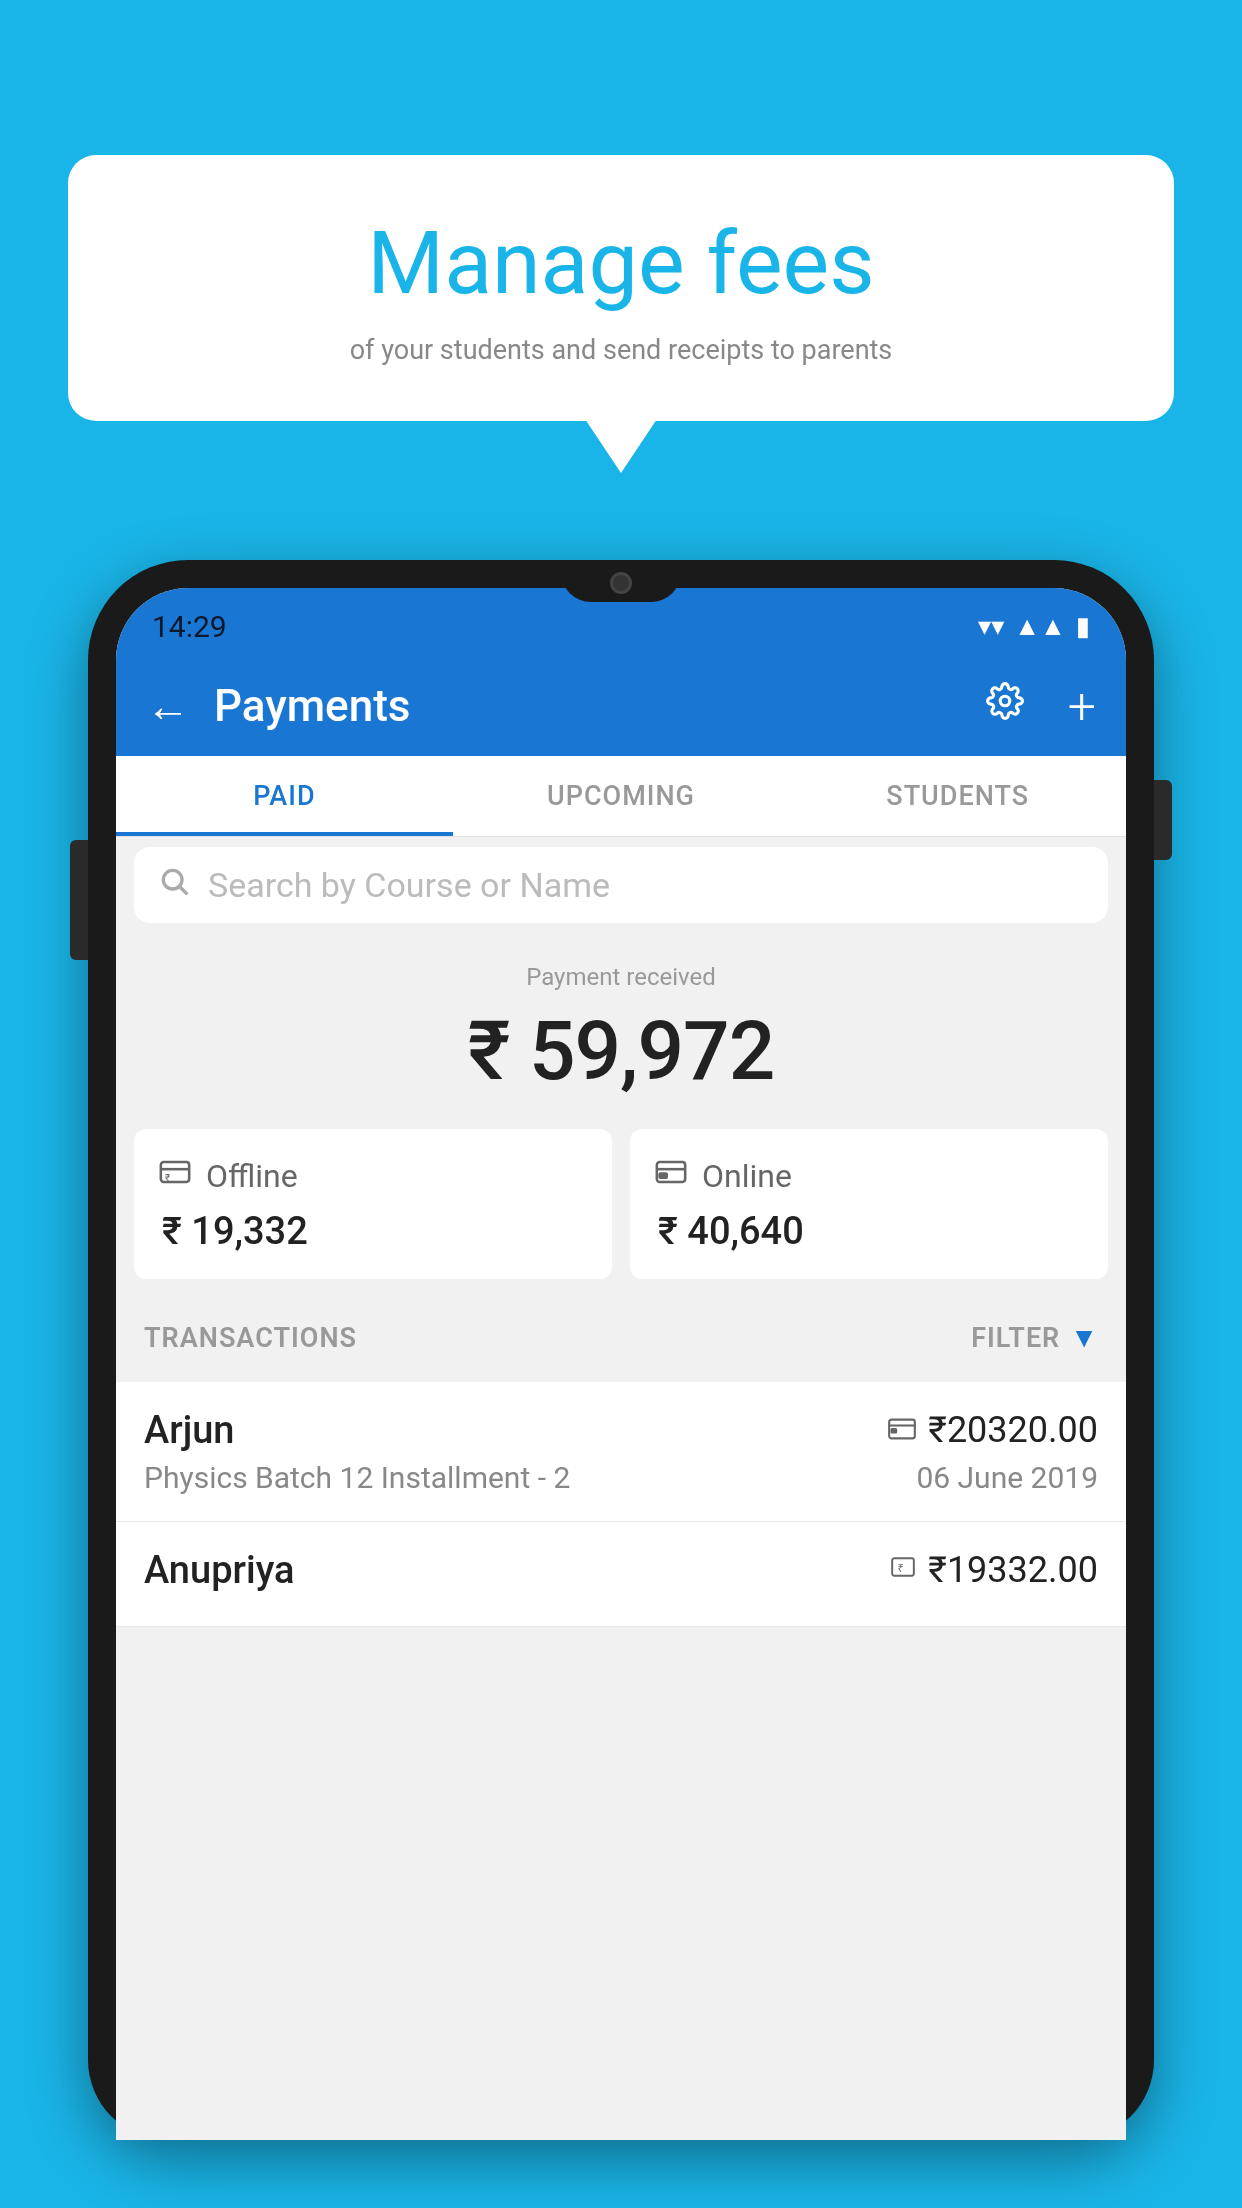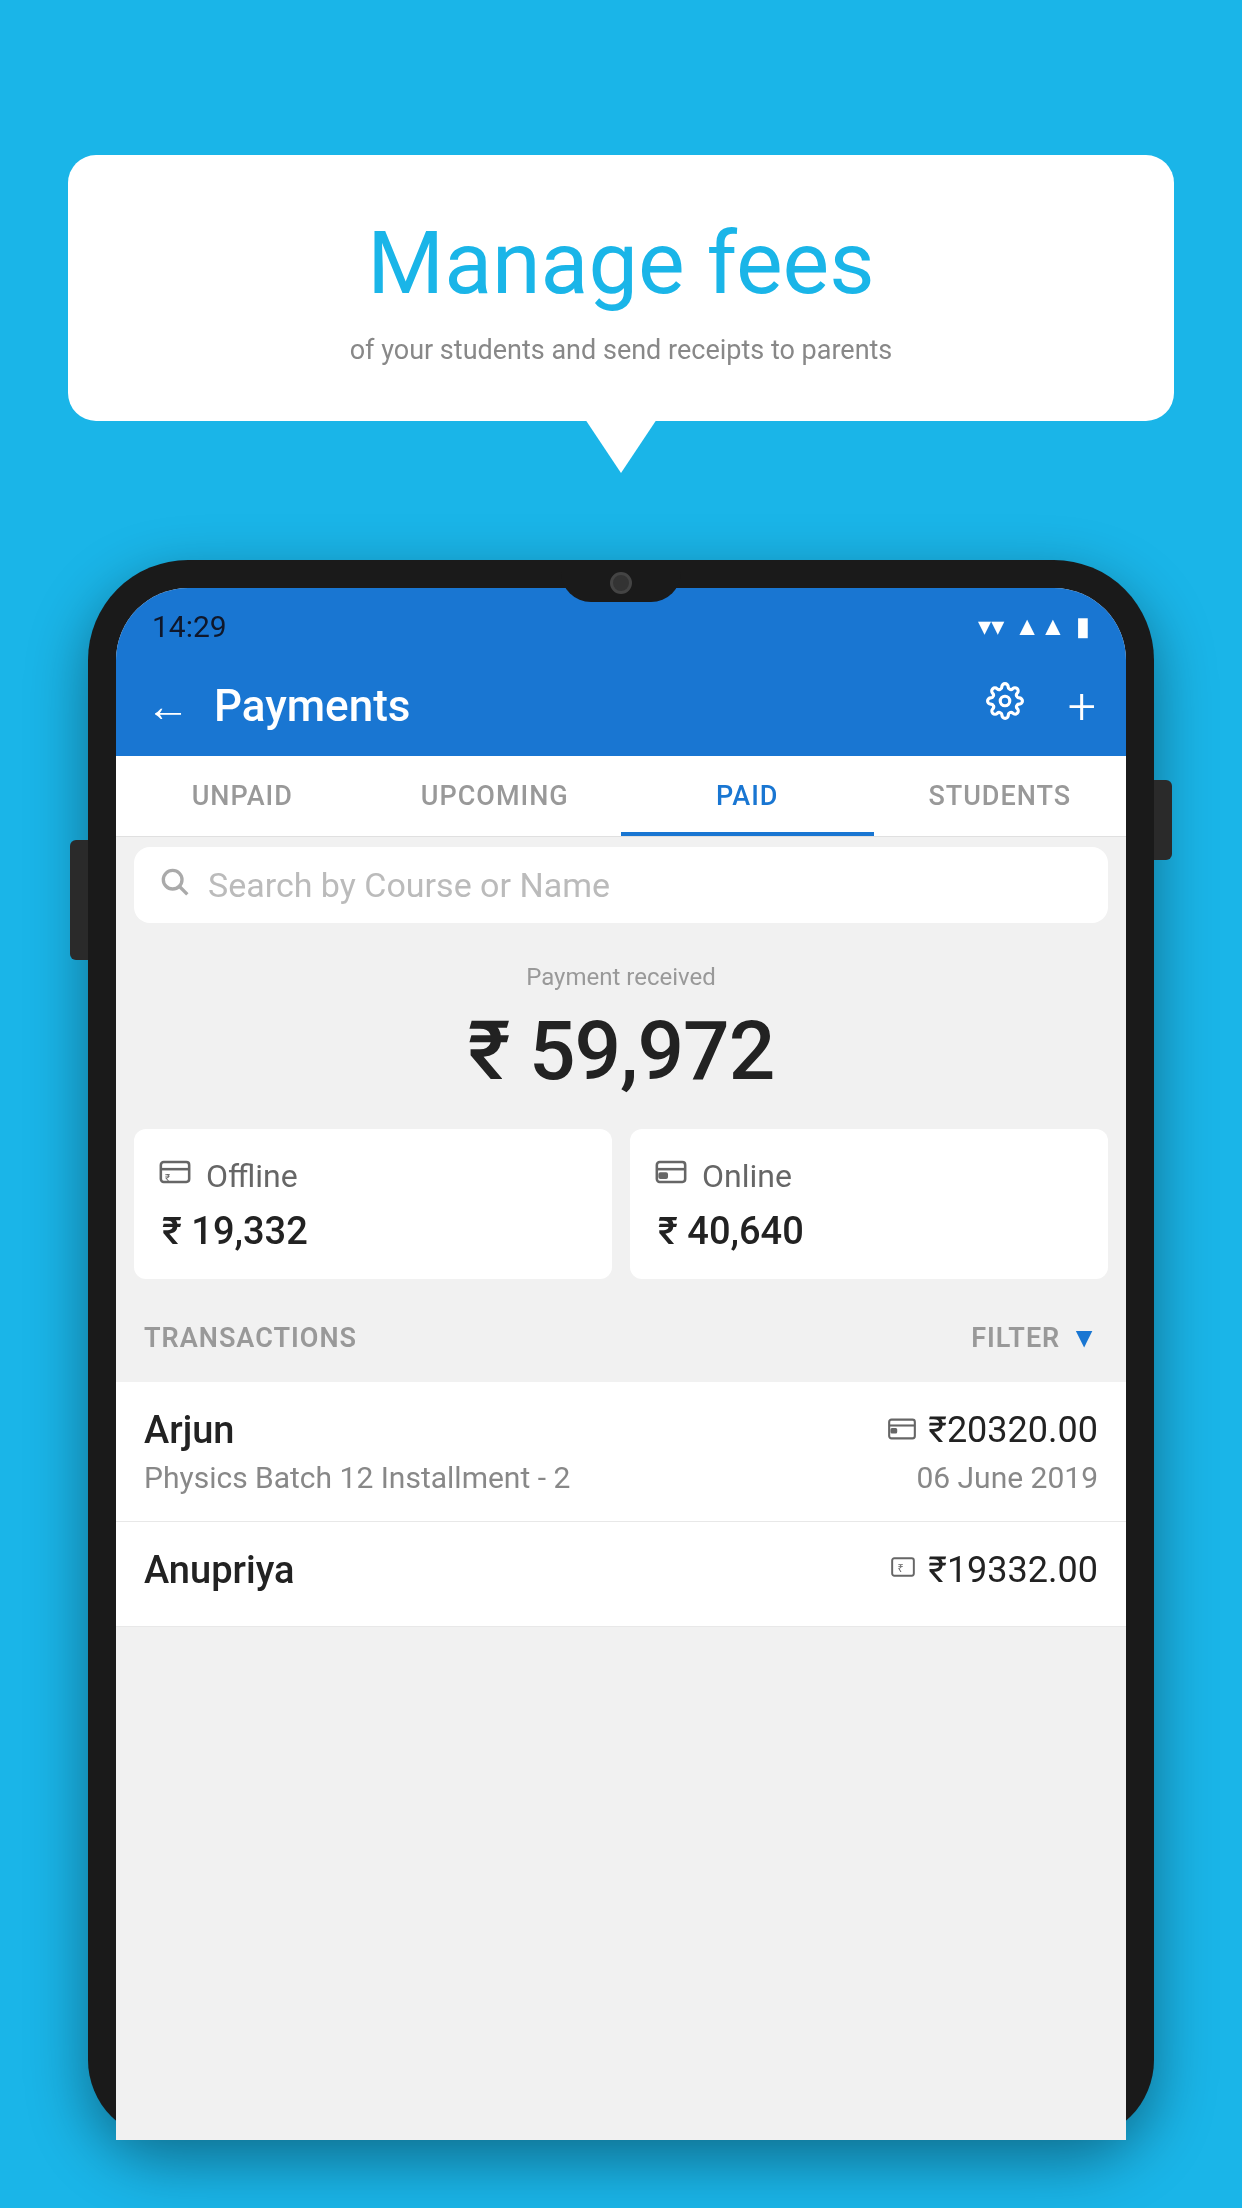--- a/index.html
+++ b/index.html
@@ -405,28 +405,25 @@
         <span class="header-settings">
           <svg class="gear-svg" viewBox="0 0 24 24" fill="none" stroke="white" stroke-width="2">
             <circle cx="12" cy="12" r="3"></circle>
             <path d="M19.4 15a1.65 1.65 0 0 0 .33 1.82l.06.06a2 2 0 0 1-2.83 2.83l-.06-.06a1.65 1.65 0 0 0-1.82-.33 1.65 1.65 0 0 0-1 1.51V21a2 2 0 0 1-4 0v-.09A1.65 1.65 0 0 0 9 19.4a1.65 1.65 0 0 0-1.82.33l-.06.06a2 2 0 0 1-2.83-2.83l.06-.06A1.65 1.65 0 0 0 4.68 15a1.65 1.65 0 0 0-1.51-1H3a2 2 0 0 1 0-4h.09A1.65 1.65 0 0 0 4.6 9a1.65 1.65 0 0 0-.33-1.82l-.06-.06a2 2 0 0 1 2.83-2.83l.06.06A1.65 1.65 0 0 0 9 4.68a1.65 1.65 0 0 0 1-1.51V3a2 2 0 0 1 4 0v.09a1.65 1.65 0 0 0 1 1.51 1.65 1.65 0 0 0 1.82-.33l.06-.06a2 2 0 0 1 2.83 2.83l-.06.06A1.65 1.65 0 0 0 19.4 9a1.65 1.65 0 0 0 1.51 1H21a2 2 0 0 1 0 4h-.09a1.65 1.65 0 0 0-1.51 1z"></path>
           </svg>
         </span>
         <span class="header-plus">+</span>
       </div>
 
       <div class="tabs-bar">
-        <div class="tab-item">
-          <span>UNPAID</span>
+        <div class="tab-item active">
+          <span>PAID</span>
         </div>
         <div class="tab-item">
           <span>UPCOMING</span>
-        </div>
-        <div class="tab-item active">
-          <span>PAID</span>
         </div>
         <div class="tab-item">
           <span>STUDENTS</span>
         </div>
       </div>
 
       <div class="content-area">
 
         <div class="search-container">
           <span class="search-icon-svg">

